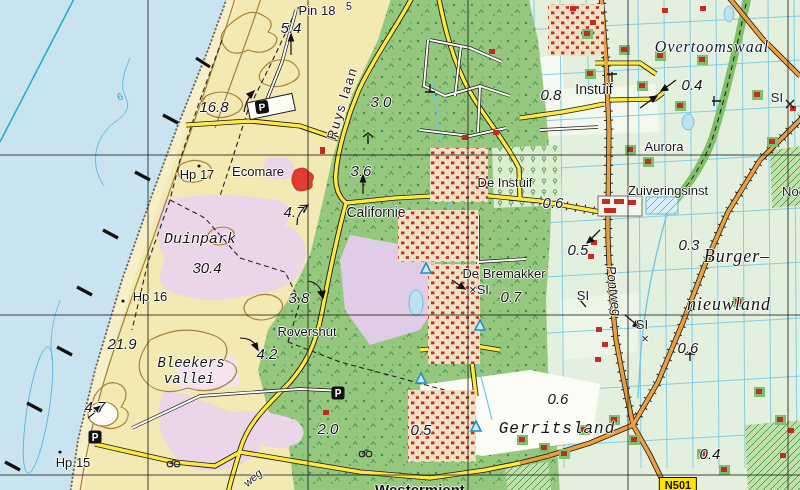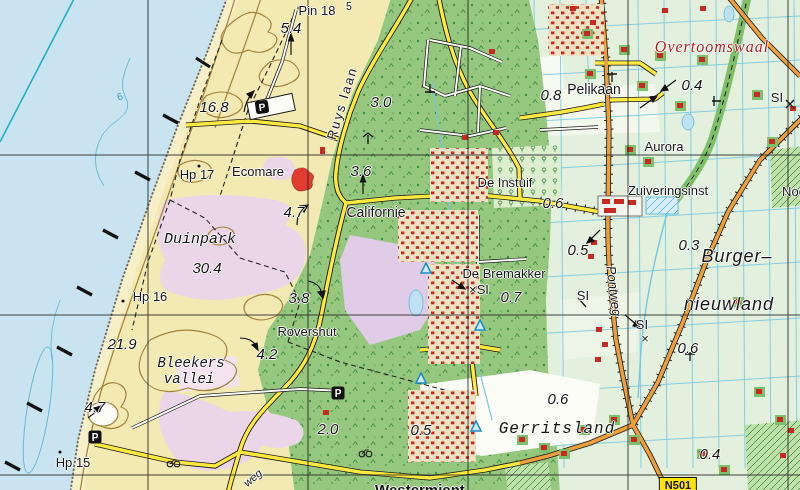--- a/index.html
+++ b/index.html
@@ -7,23 +7,23 @@
     font-family:"Liberation Sans",sans-serif;background:#E3F0DD;}
   #terrain{position:absolute;left:0;top:0;}
   .lbl{position:absolute;white-space:nowrap;color:#141414;font-size:12px;
     transform:translate(-50%,-50%);line-height:1;
     text-shadow:-1px 0 0 rgba(255,255,255,.85),1px 0 0 rgba(255,255,255,.85),
       0 -1px 0 rgba(255,255,255,.85),0 1px 0 rgba(255,255,255,.85);}
   .num{font-style:italic;font-size:15px;}
   .name{font-size:13px;}
   .name-lg{font-size:14px;}
   .area{font-family:Liberation Mono, monospace;font-style:italic;font-size:15px;}
-  .area-lg{font-family:Liberation Sans, sans-serif;font-style:italic;font-size:18px;letter-spacing:1px;}
+  .area-lg{font-family:Liberation Serif, serif;font-style:italic;font-size:18px;letter-spacing:1px;}
   .area-xl{font-family:"Liberation Serif",serif;font-style:italic;font-size:23px;letter-spacing:3px;}
-  .water-name{font-family:"Liberation Serif",serif;font-style:italic;font-size:16px;color:#b91c1c;letter-spacing:1px;}
+  .water-name{font-family:"Liberation Serif",serif;font-style:italic;font-size:16px;color:#0f172a;letter-spacing:1px;}
   .bold{font-weight:bold;}
   .small{font-size:10.5px;}
   .p-icon{position:absolute;width:13px;height:13px;background:#101010;border-radius:2.5px;
     color:#fff;font-weight:bold;font-size:10px;display:flex;align-items:center;justify-content:center;
     transform:translate(-50%,-50%);}
   .shield{position:absolute;background:#FFE400;border:1.6px solid #111;color:#111;
     font-weight:bold;font-size:11px;padding:1px 5px;transform:translate(-50%,0);line-height:1.1;}
 </style>
 </head>
 <body>
@@ -407,21 +407,21 @@
         <circle cx="123" cy="301" r="1.6"></circle>
     <circle cx="60" cy="452" r="1.6"></circle>
         <circle cx="299" cy="8" r="1.6"></circle>
   </g>
 </svg>
 
 <span class="lbl name" style="left:317px;top:10px">Pin 18</span>
 <span class="lbl small" style="left:349px;top:6px">5</span>
 <span class="lbl num" style="left:291px;top:27px">5.4</span>
 <span class="lbl water-name" style="left:712px;top:47px">Overtoomswaal</span>
-<span class="lbl name-lg" style="left:594px;top:89px">Pelikaan</span>
+<span class="lbl name-lg" style="left:594px;top:89px">Instuif</span>
 <span class="lbl num" style="left:551px;top:94px">0.8</span>
 <span class="lbl name" style="left:664px;top:146px">Aurora</span>
 <span class="lbl name" style="left:777px;top:97px">SI</span>
 <span class="lbl num" style="left:692px;top:84px">0.4</span>
 <span class="lbl num" style="left:214px;top:106px">16.8</span>
 <span class="lbl name" style="left:342px;top:103px;transform:translate(-50%,-50%) rotate(-73deg);letter-spacing:2px">Ruys laan</span>
 <span class="lbl num" style="left:381px;top:101px">3.0</span>
 <span class="lbl name" style="left:197px;top:174px">Hp 17</span>
 <span class="lbl name" style="left:258px;top:171px">Ecomare</span>
 <span class="lbl name" style="left:505px;top:182px">De Instuif</span>

